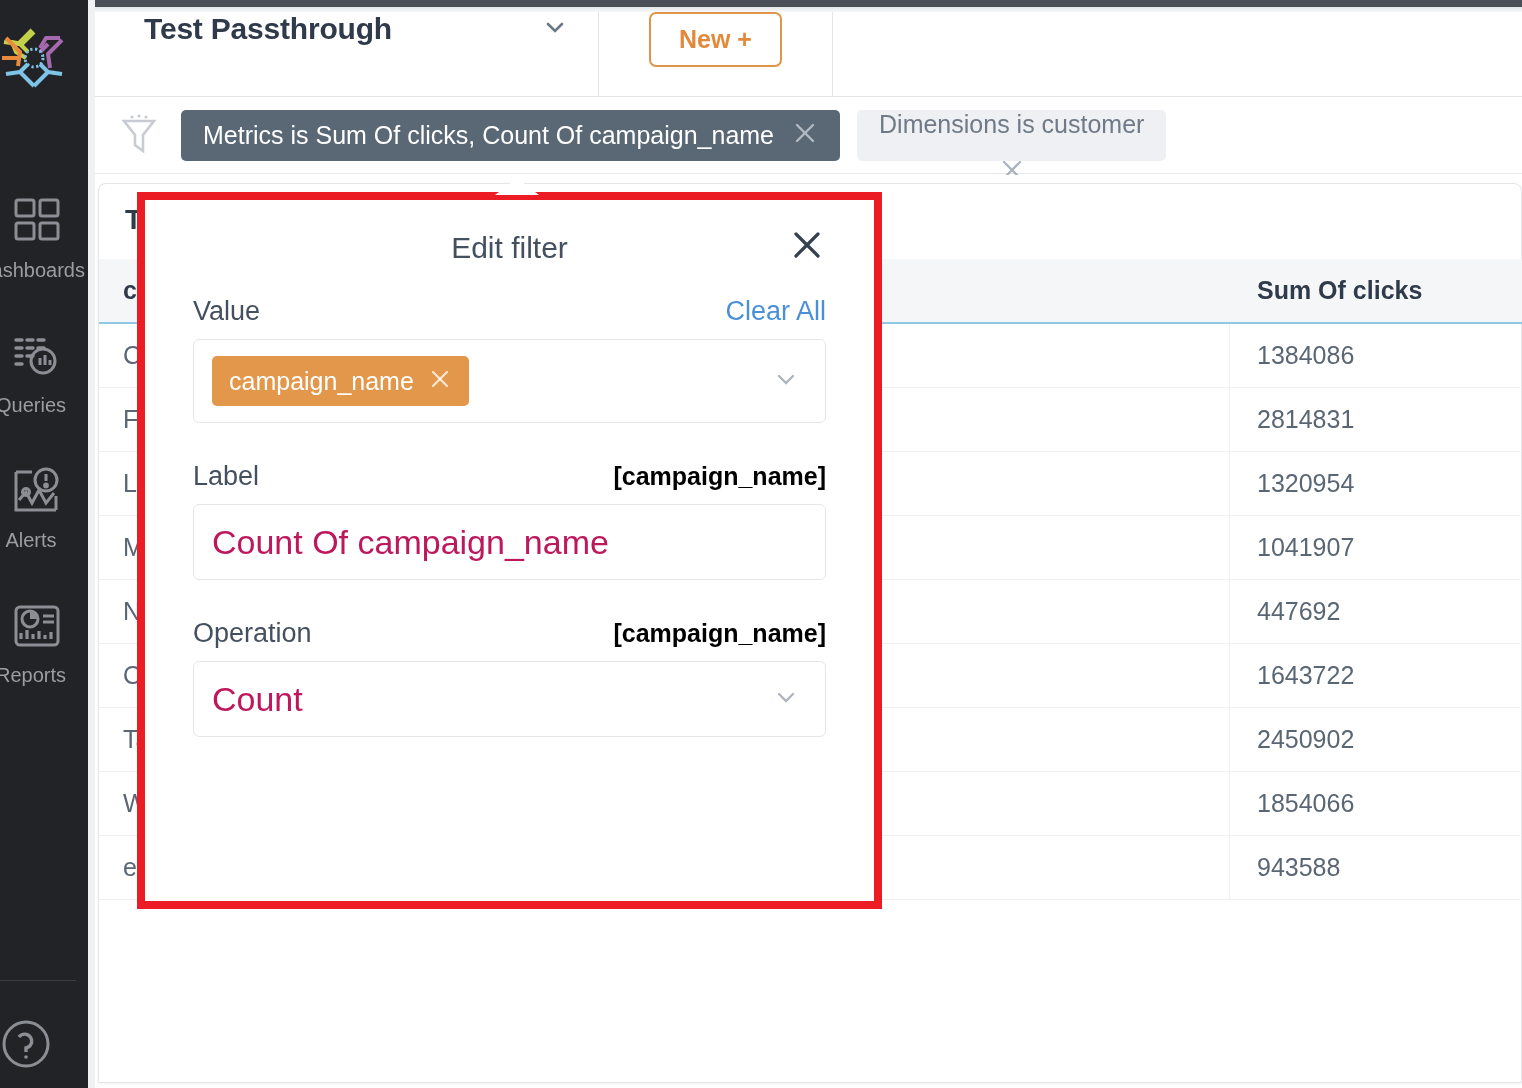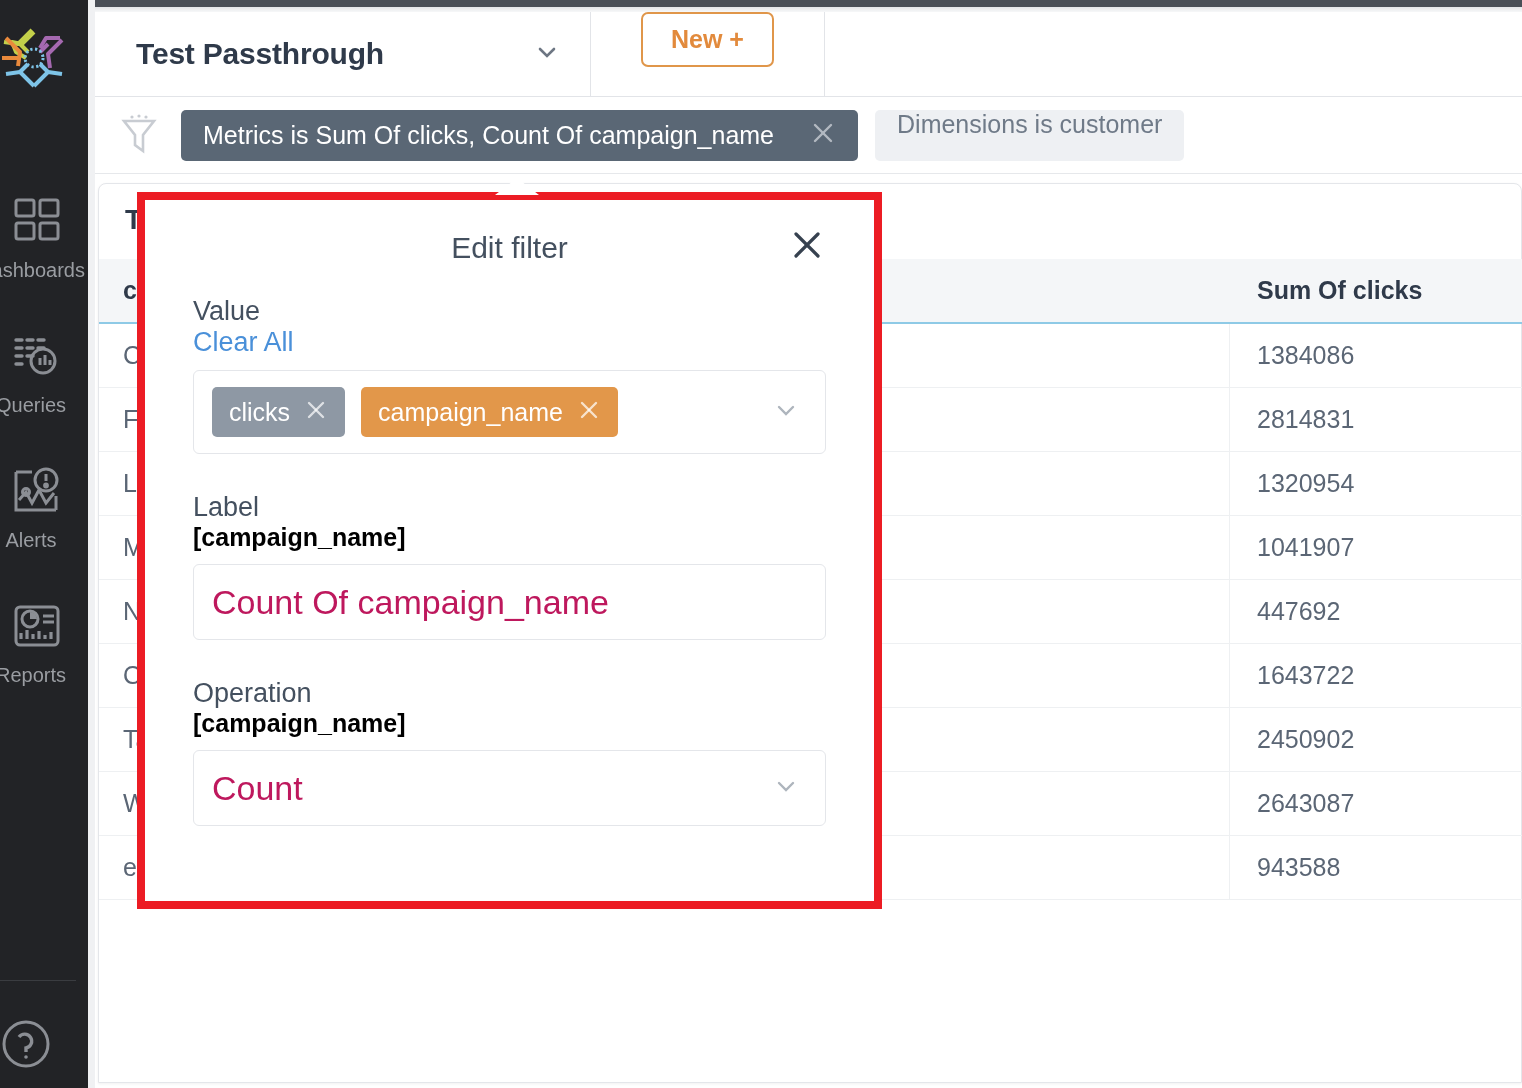--- a/index.html
+++ b/index.html
@@ -61,23 +61,23 @@
   .help-icon { margin-left: 0px; }
 
   
   .header {
     position: absolute; left: 95px; top: 12px; width: 1427px; height: 85px;
     background: #ffffff;
     border-bottom: 1px solid #e2e4e8;
     display: flex; align-items: stretch;
   }
   .header-title-cell {
-    width: 496px; display: flex; align-items: center;
+    width: 496px; display: flex; align-items: flex-start;
     border-right: 1px solid #e2e4e8; padding-left: 41px;
-    justify-content: space-between; padding-right: 28px;
+    justify-content: space-between; padding-right: 28px; margin-left: 8px;
   }
   .header-title {
     font-size: 30px; font-weight: bold; color: #2f3a4a;
     letter-spacing: -0.2px;
   }
   .header-new-cell {
     width: 234px; display: flex; align-items: flex-start; justify-content: center;
     border-right: 1px solid #e2e4e8;
   }
   .btn-new {
@@ -89,21 +89,21 @@
   }
 
   
   .filterbar {
     position: absolute; left: 95px; top: 98px; width: 1427px; height: 76px;
     background: #ffffff; display: flex; align-items: center;
     padding-left: 22px; border-bottom: 1px solid #e6e8eb;
   }
   .funnel-icon { margin-right: 20px; }
   .chip {
-    display: flex; align-items: center; gap: 36px;
+    display: flex; align-items: center; gap: 18px;
     height: 51px; border-radius: 5px; padding: 0 22px;
     font-size: 25px; cursor: pointer;
     font-family: "Liberation Sans", sans-serif;
   }
   .chip-active { background: #5a6775; color: #ffffff; }
   .chip-idle { background: #eef0f3; color: #6f7a88; margin-left: 17px; flex-direction: column; }
   .chip-x { font-size: 27px; opacity: .8; line-height: 1; }
 
   
   .content-area {
@@ -168,23 +168,22 @@
     position: relative; height: 96px;
     display: flex; align-items: center; justify-content: center;
   }
   .modal-title { font-size: 30px; color: #44505f; }
   .modal-close {
     position: absolute; right: -2px; top: 24px;
     width: 42px; height: 42px; cursor: pointer;
     display: flex; align-items: center; justify-content: center;
   }
   .field-row {
-    display: flex; justify-content: space-between; align-items: flex-start;
+    display: flex; justify-content: space-between; align-items: center;
     margin-bottom: 12px;
-    flex-direction: column;
   }
   .field-label { font-size: 27px; color: #44505f; }
   .field-hint {
     font-size: 25px; color: #000000; font-weight: bold;
   }
   .link-clear {
     font-size: 27px; color: #4a90d9; cursor: pointer;
   }
   .control-box {
     border: 1px solid #e4e6ea; border-radius: 6px;
@@ -419,21 +418,21 @@
         <div class="t-row">
           <div class="t-col-dim">O</div>
           <div class="t-col-met">1643722</div>
         </div>
         <div class="t-row">
           <div class="t-col-dim">Ta</div>
           <div class="t-col-met">2450902</div>
         </div>
         <div class="t-row">
           <div class="t-col-dim">W</div>
-          <div class="t-col-met">2643087</div>
+          <div class="t-col-met">1854066</div>
         </div>
         <div class="t-row">
           <div class="t-col-dim">el</div>
           <div class="t-col-met">943588</div>
         </div>
 
         <div class="t-vline"></div>
       </div>
     </div>
   </div>
@@ -451,29 +450,20 @@
           </svg>
         </div>
       </div>
 
       <div class="field-row">
         <span class="field-label">Value</span>
         <span class="link-clear">Clear All</span>
       </div>
       <div class="control-box" style="height:84px;">
         <div class="tags">
-          <div class="tag" style="background:#8e98a4;">
-            <span>clicks</span>
-            <span class="tag-x">
-              <svg width="24" height="24" viewBox="0 0 24 24" fill="none" stroke="rgba(255,255,255,.7)" stroke-width="2.4" stroke-linecap="round">
-                <line x1="5" y1="5" x2="19" y2="19"></line>
-                  <line x1="19" y1="5" x2="5" y2="19"></line>
-              </svg>
-            </span>
-          </div>
           <div class="tag" style="background:#e2974a;">
             <span>campaign_name</span>
             <span class="tag-x">
               <svg width="24" height="24" viewBox="0 0 24 24" fill="none" stroke="rgba(255,255,255,.72)" stroke-width="2.4" stroke-linecap="round">
                 <line x1="5" y1="5" x2="19" y2="19"></line>
                   <line x1="19" y1="5" x2="5" y2="19"></line>
               </svg>
             </span>
           </div>
         </div>

